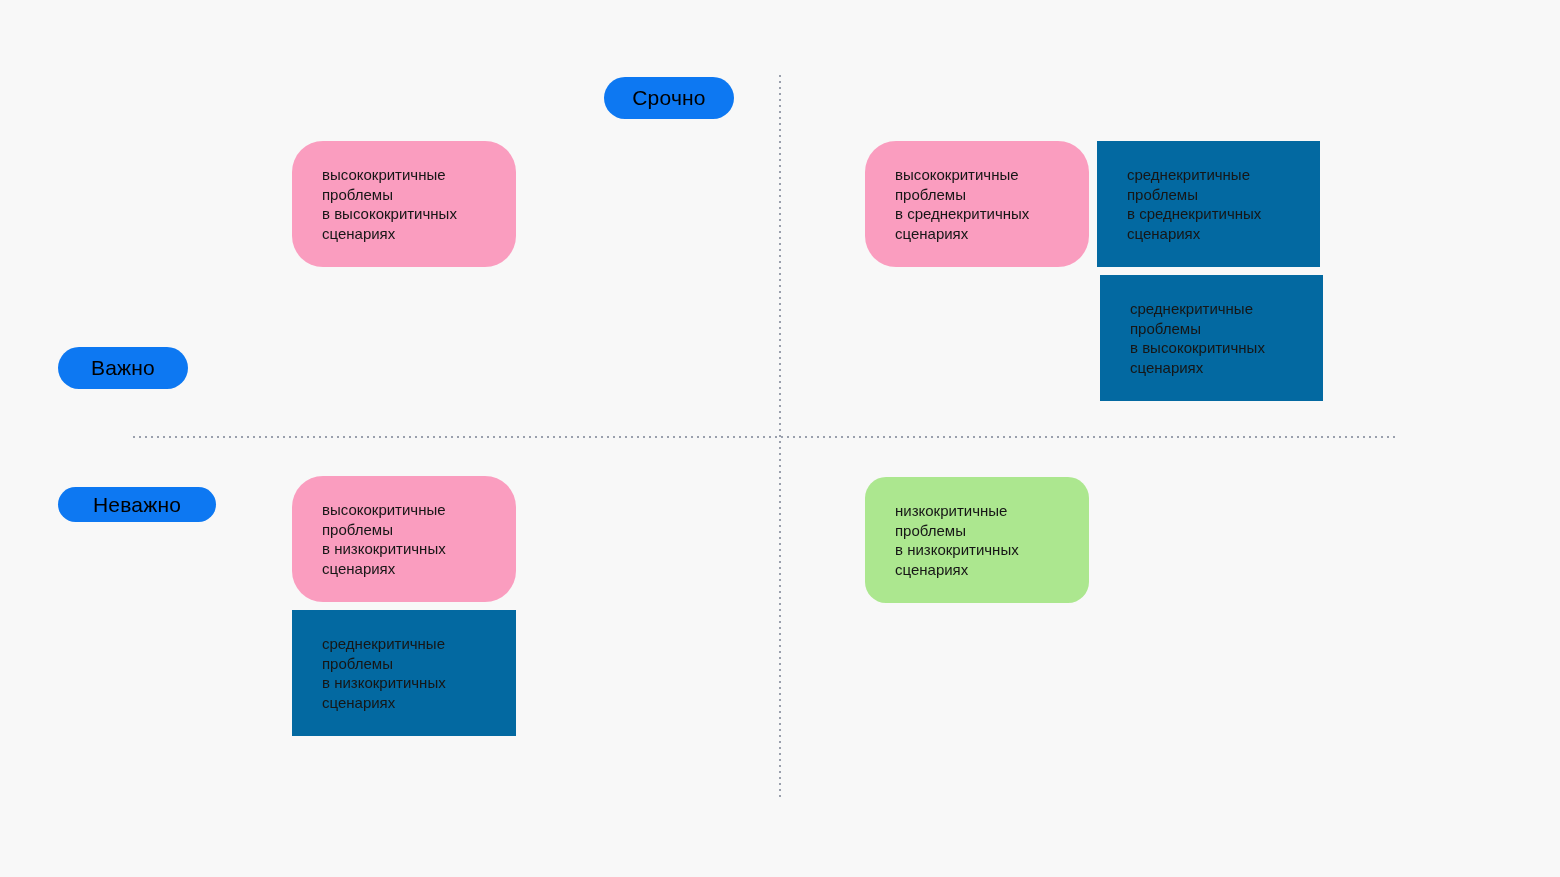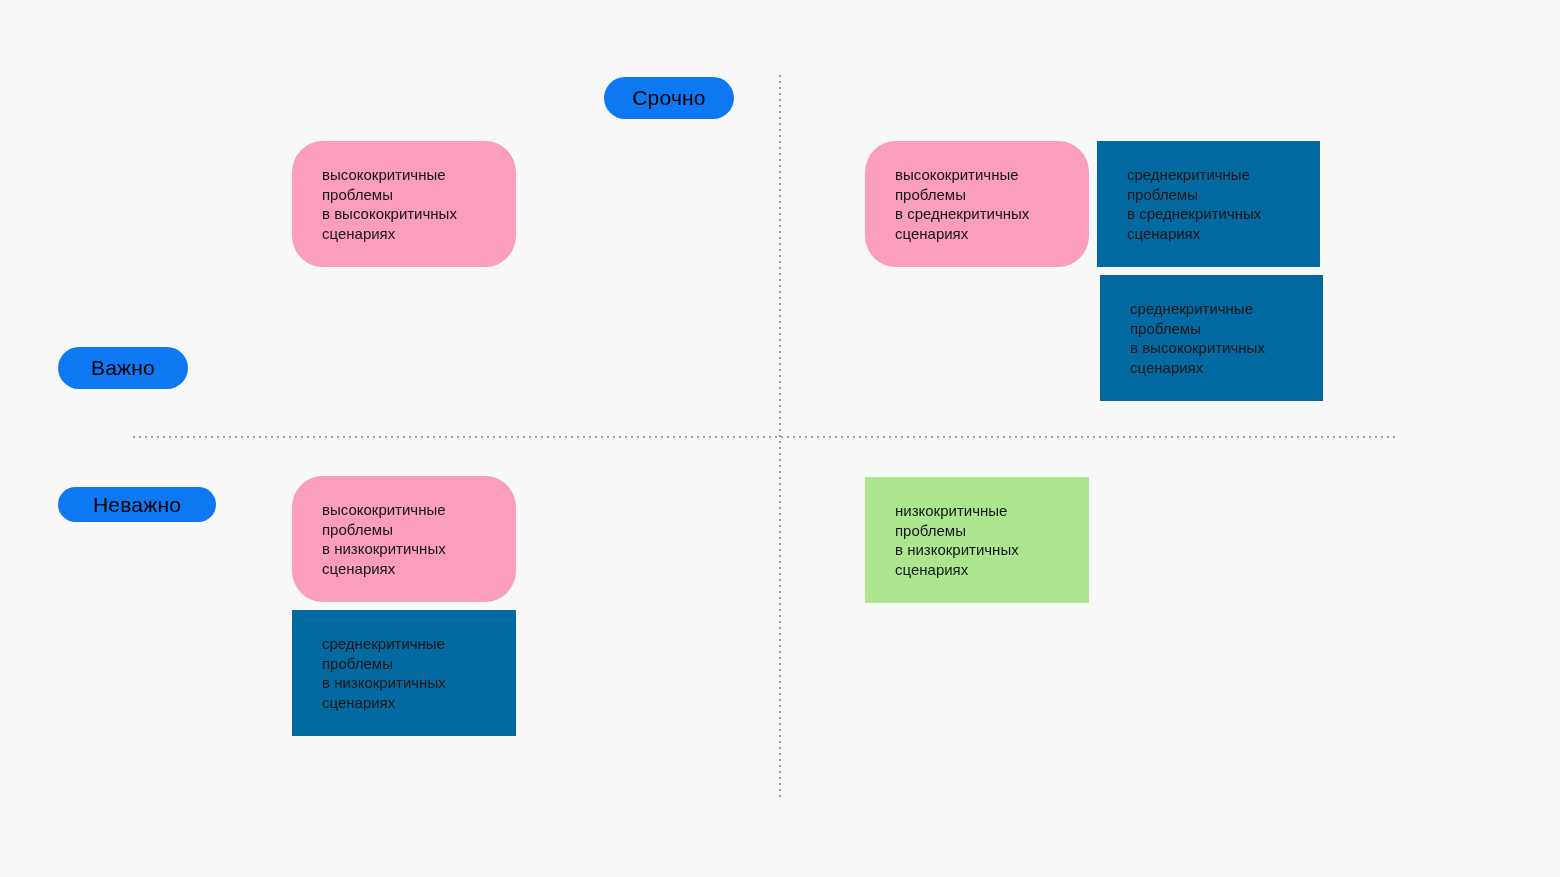--- a/index.html
+++ b/index.html
@@ -60,21 +60,21 @@
   .note .note-text {
     padding-left: 30px;
     padding-right: 10px;
     font-size: 15px;
     line-height: 19.5px;
     color: #161616;
     white-space: pre-line;
   }
   .note.pink   { background: #fa9dbf; border-radius: 31px; }
   .note.orange { background: #0369a1; }
-  .note.green  { background: #ace78f; }
+  .note.green  { background: #ace78f; border-radius: 21px; }
   .note.n1 { left: 292px;  top: 141px; }
   .note.n2 { left: 865px;  top: 141px; }
   .note.n3 { left: 1097px; top: 141px; width: 223px; }
   .note.n4 { left: 1100px; top: 275px; width: 223px; }
   .note.n5 { left: 292px;  top: 476px; }
   .note.n6 { left: 292px;  top: 610px; }
   .note.n7 { left: 865px;  top: 477px; }
 </style>
 </head>
 <body>

